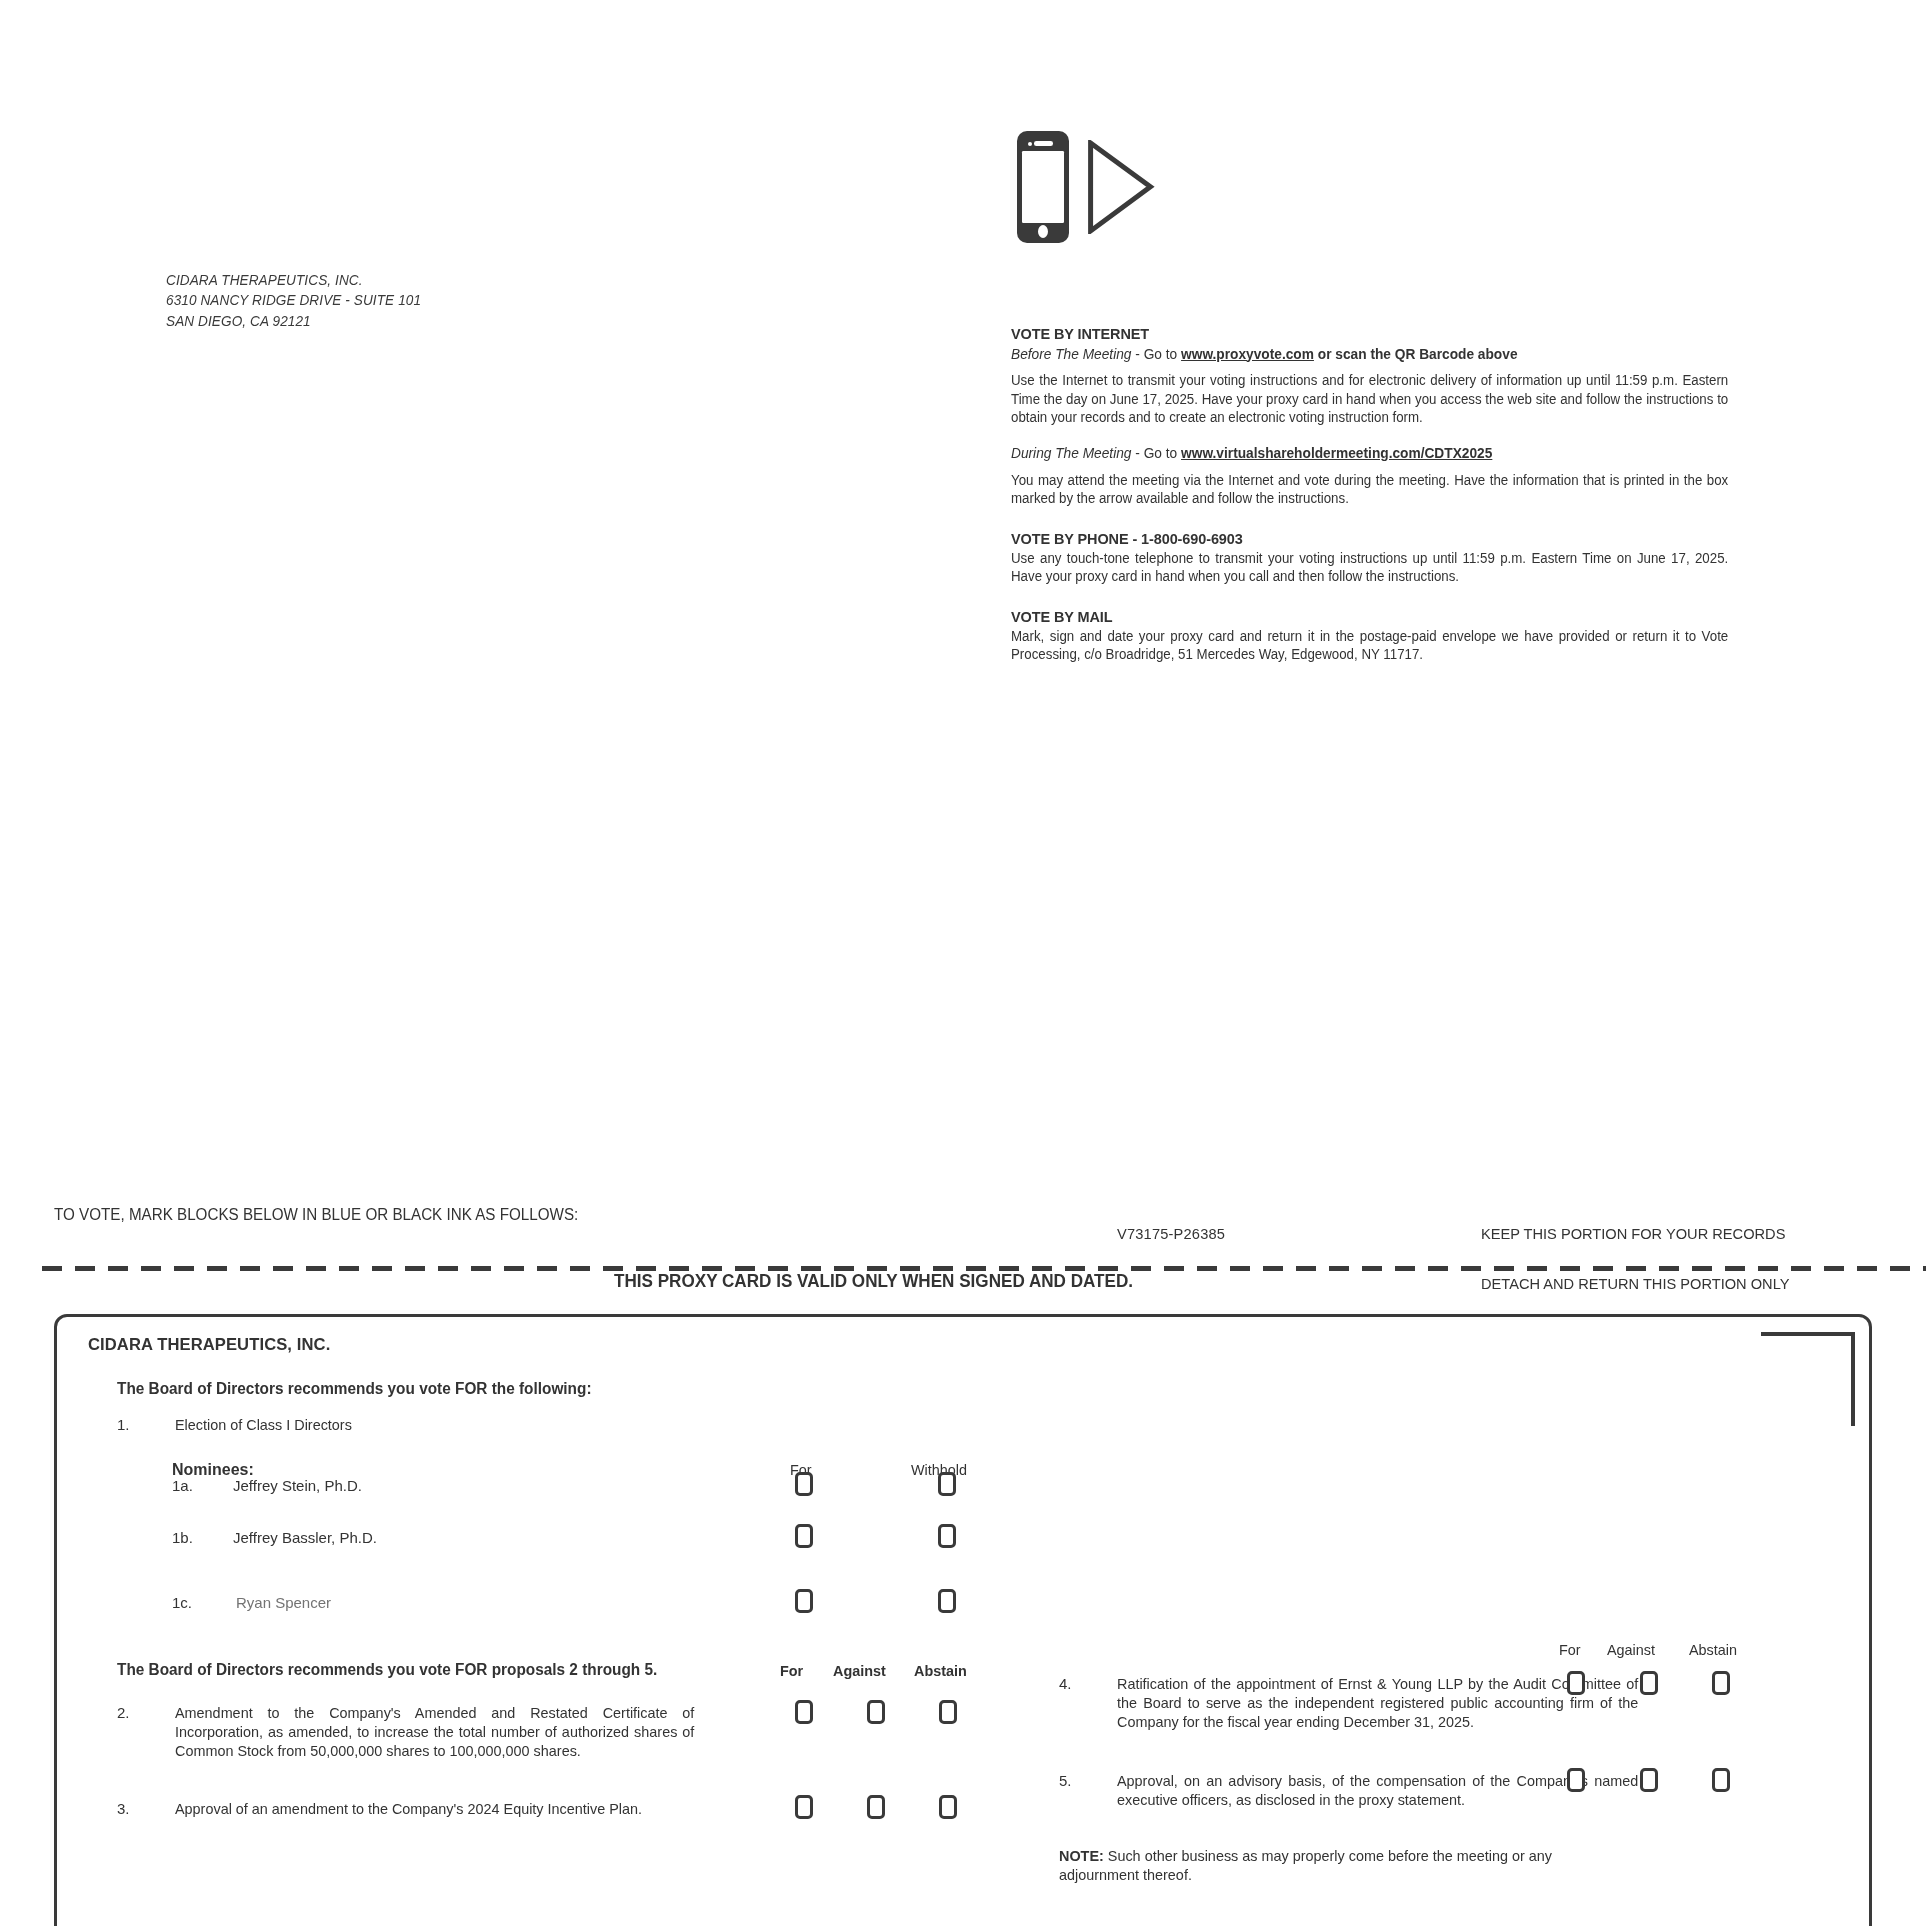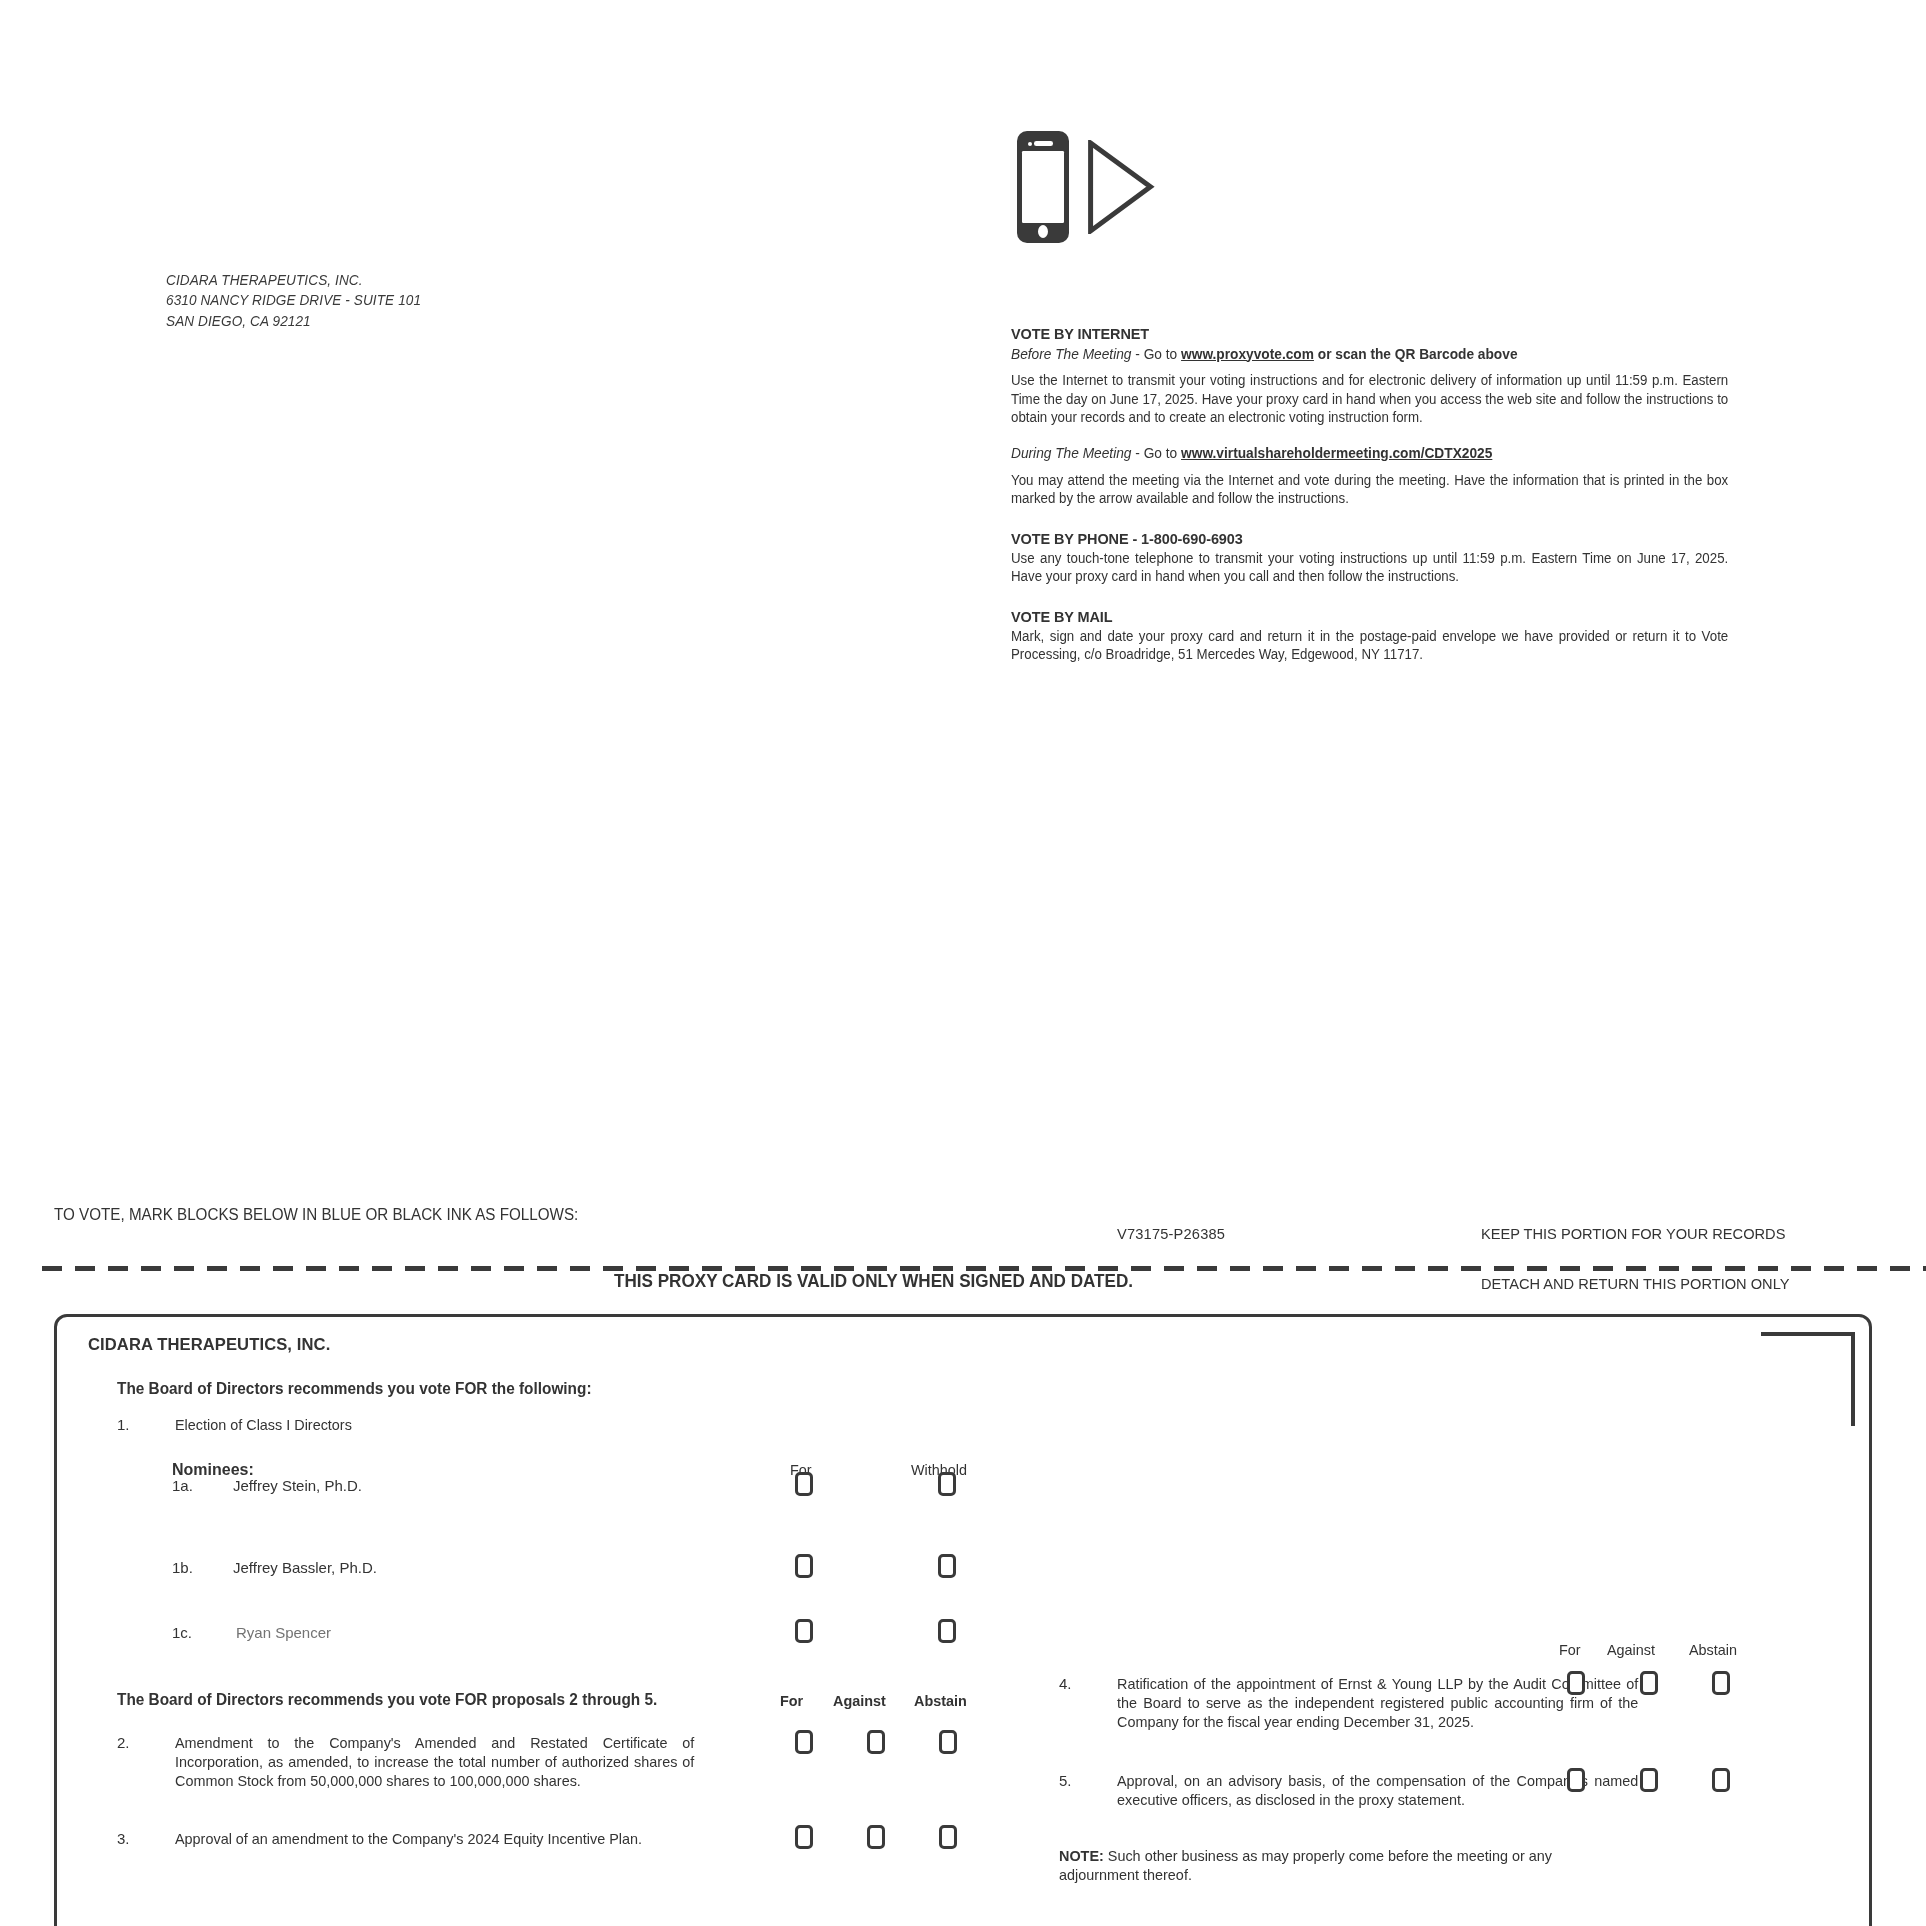--- a/index.html
+++ b/index.html
@@ -269,21 +269,21 @@
         <span class="colhdr" style="left:794px;top:0;">Withhold</span>
       </div>
 
       <div style="position:relative;margin-top:35px;height:51px;">
         <span style="position:absolute;left:55px;top:7px;font-size:15px;color:#333;">1a.</span>
         <span style="position:absolute;left:116px;top:7px;font-size:15px;color:#333;">Jeffrey Stein, Ph.D.</span>
         <span class="chk" style="left:678px;top:1.9px;"></span>
         <span class="chk" style="left:821px;top:1.9px;"></span>
       </div>
 
-      <div style="position:relative;margin-top:31px;height:51px;">
+      <div style="position:relative;margin-top:1px;height:51px;">
         <span style="position:absolute;left:55px;top:7px;font-size:15px;color:#333;">1b.</span>
         <span style="position:absolute;left:116px;top:7px;font-size:15px;color:#333;">Jeffrey Bassler, Ph.D.</span>
         <span class="chk" style="left:678px;top:1.9px;"></span>
         <span class="chk" style="left:821px;top:1.9px;"></span>
       </div>
 
       <div style="position:relative;margin-top:14px;height:51px;">
         <span style="position:absolute;left:55px;top:7px;font-size:15px;color:#333;">1c.</span>
         <span style="position:absolute;left:119px;top:7px;font-size:15px;color:#737373;">Ryan Spencer</span>
         <span class="chk" style="left:678px;top:1.9px;"></span>

